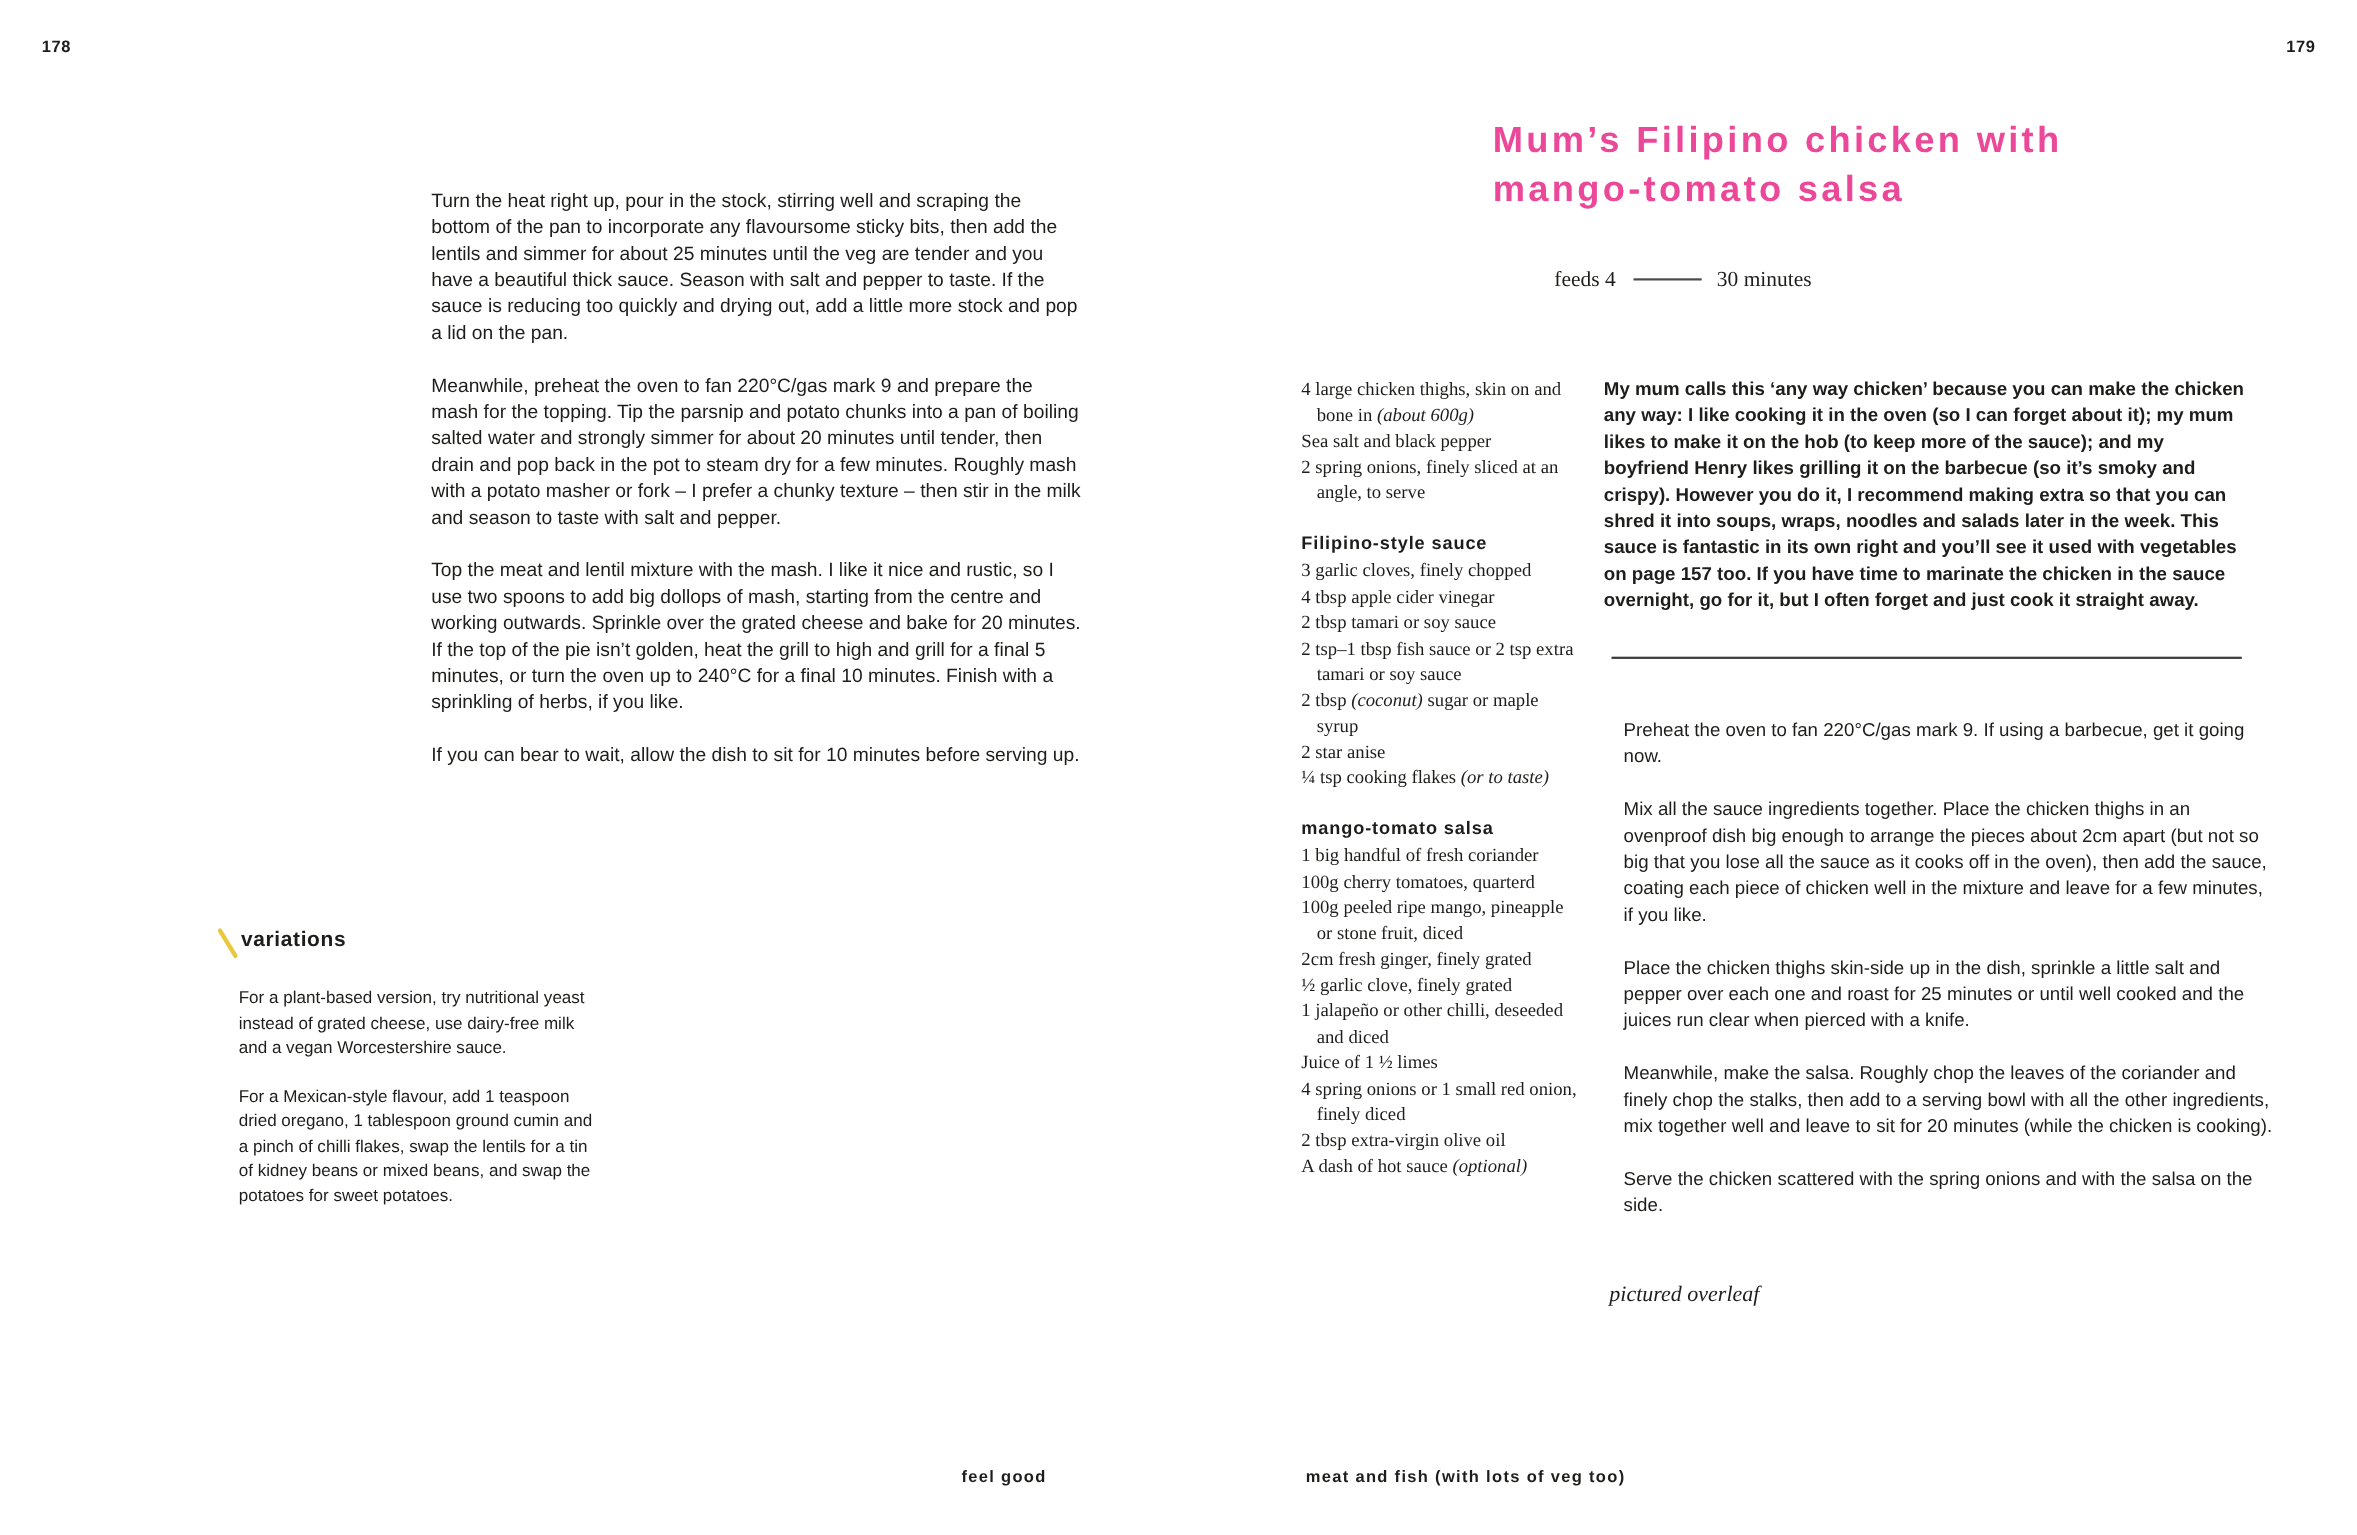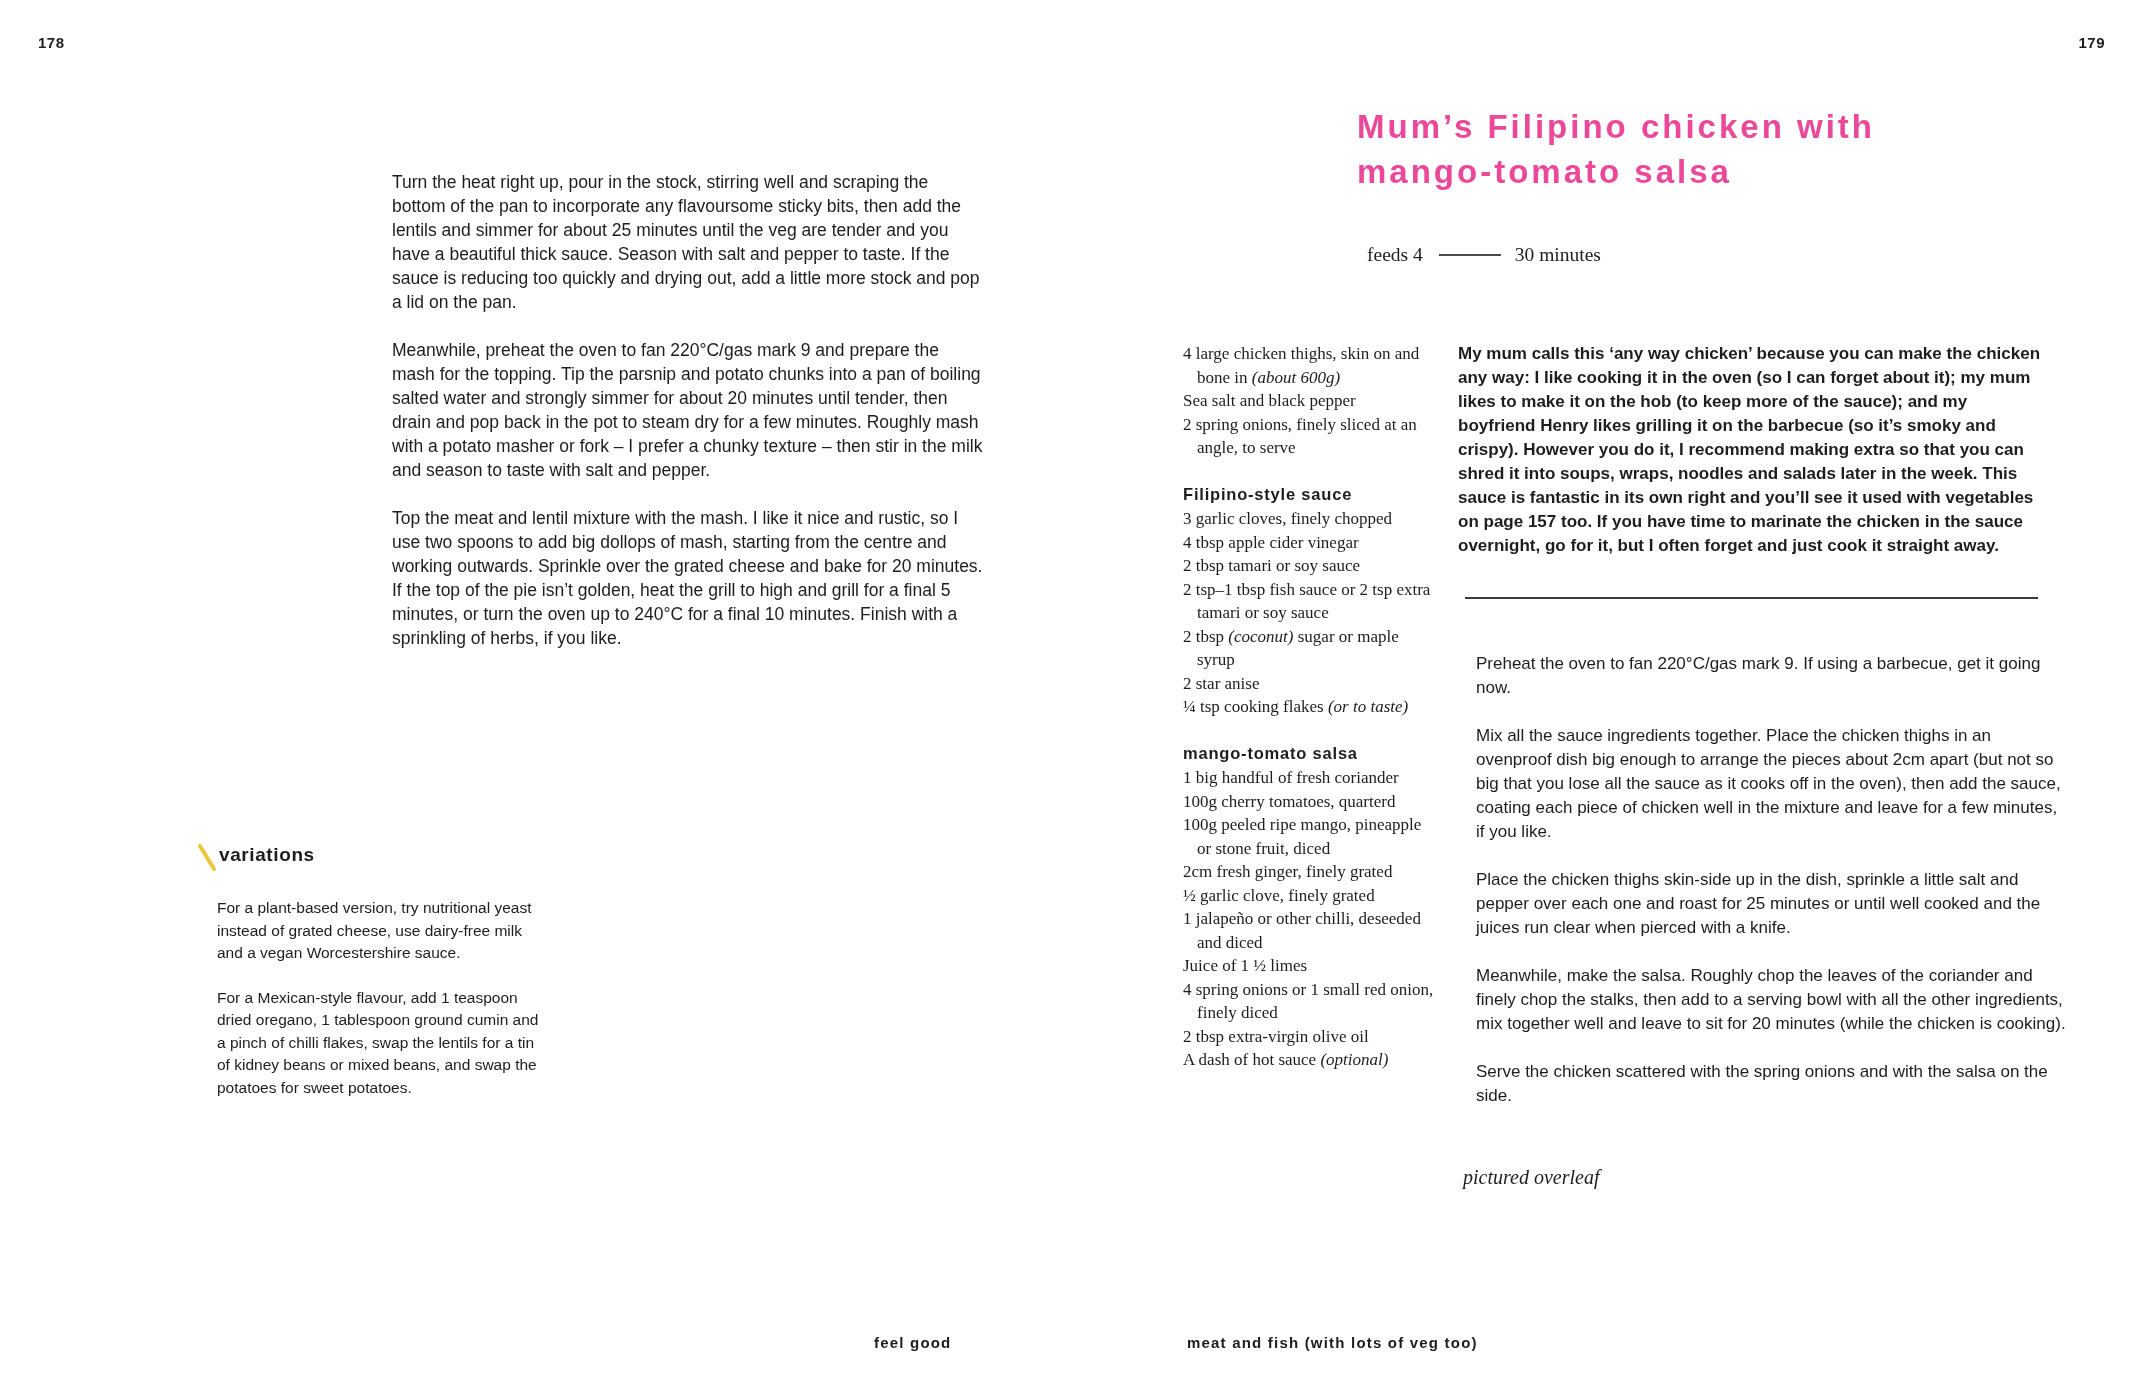--- a/index.html
+++ b/index.html
@@ -33,21 +33,21 @@
   .var-body { margin-top:24px; margin-left:20px; font-size:15.5px; line-height:22.5px; }
   .var-body p { margin-bottom:22px; }
 
   
   .title {
     position:absolute; left:1357px; top:104px;
     font-size:33px; font-weight:700; letter-spacing:3px; line-height:45px;
     color:#ec4899;
   }
   .meta {
-    position:absolute; left:1367px; top:244px;
+    position:absolute; left:1413px; top:244px;
     font-family:"Liberation Serif", serif; font-size:19.5px;
   }
   .meta-rule {
     display:inline-block; width:62px; height:2px; background:#4a4a48;
     vertical-align:middle; margin:0 14px 3px 16px;
   }
 
   .ingredients {
     position:absolute; left:1183px; top:342px; width:252px;
     font-family:"Liberation Serif", serif; font-size:17px; line-height:23.5px;
@@ -89,20 +89,21 @@
 
 <div class="spread">
 
   <div class="pageno pl">178</div>
   <div class="pageno pr">179</div>
 
   <div class="left-body">
       <p class="body-p">Turn the heat right up, pour in the stock, stirring well and scraping the bottom of the pan to incorporate any flavoursome sticky bits, then add the lentils and simmer for about 25 minutes until the veg are tender and you have a beautiful thick sauce. Season with salt and pepper to taste. If the sauce is reducing too quickly and drying out, add a little more stock and pop a lid on the pan.</p>
       <p class="body-p">Meanwhile, preheat the oven to fan 220°C/gas mark 9 and prepare the mash for the topping. Tip the parsnip and potato chunks into a pan of boiling salted water and strongly simmer for about 20 minutes until tender, then drain and pop back in the pot to steam dry for a few minutes. Roughly mash with a potato masher or fork – I prefer a chunky texture – then stir in the milk and season to taste with salt and pepper.</p>
       <p class="body-p">Top the meat and lentil mixture with the mash. I like it nice and rustic, so I use two spoons to add big dollops of mash, starting from the centre and working outwards. Sprinkle over the grated cheese and bake for 20 minutes. If the top of the pie isn’t golden, heat the grill to high and grill for a final 5 minutes, or turn the oven up to 240°C for a final 10 minutes. Finish with a sprinkling of herbs, if you like.</p>
+      <p class="body-p">If you can bear to wait, allow the dish to sit for 10 minutes before serving up.</p>
     </div>
 
   <div class="variations">
     <div class="var-head">
       <span class="slash-wrap">
         <svg width="22" height="30" viewBox="0 0 22 30">
           <line x1="3" y1="3" x2="17" y2="26" stroke="#e9c83f" stroke-width="4" stroke-linecap="round"></line>
         </svg>
       </span>
       <span class="var-title">variations</span>

